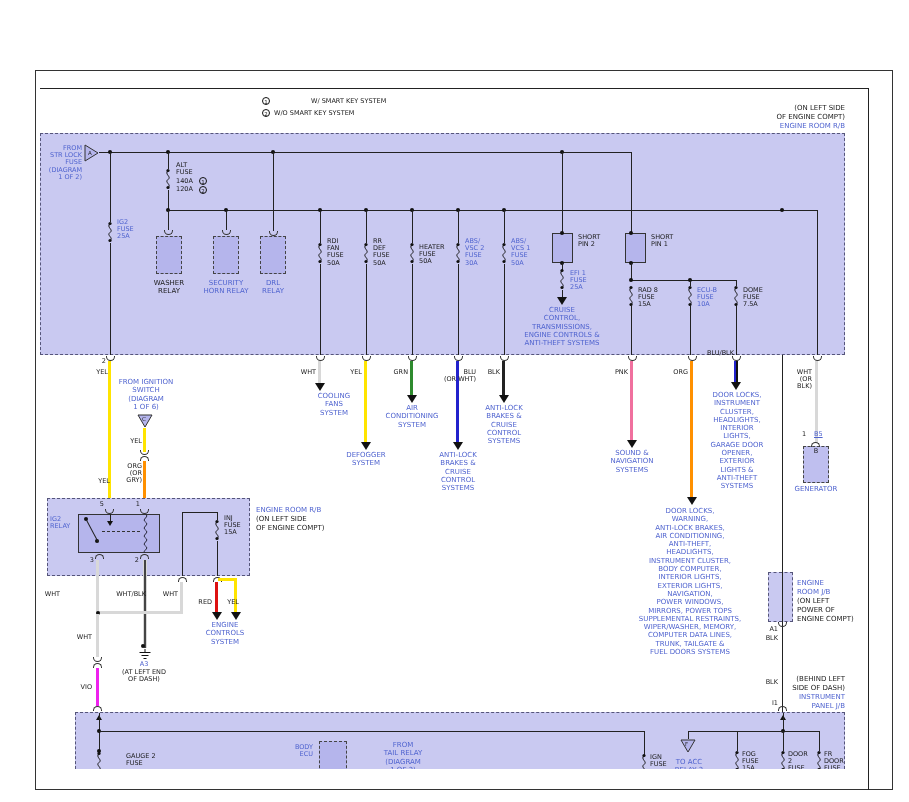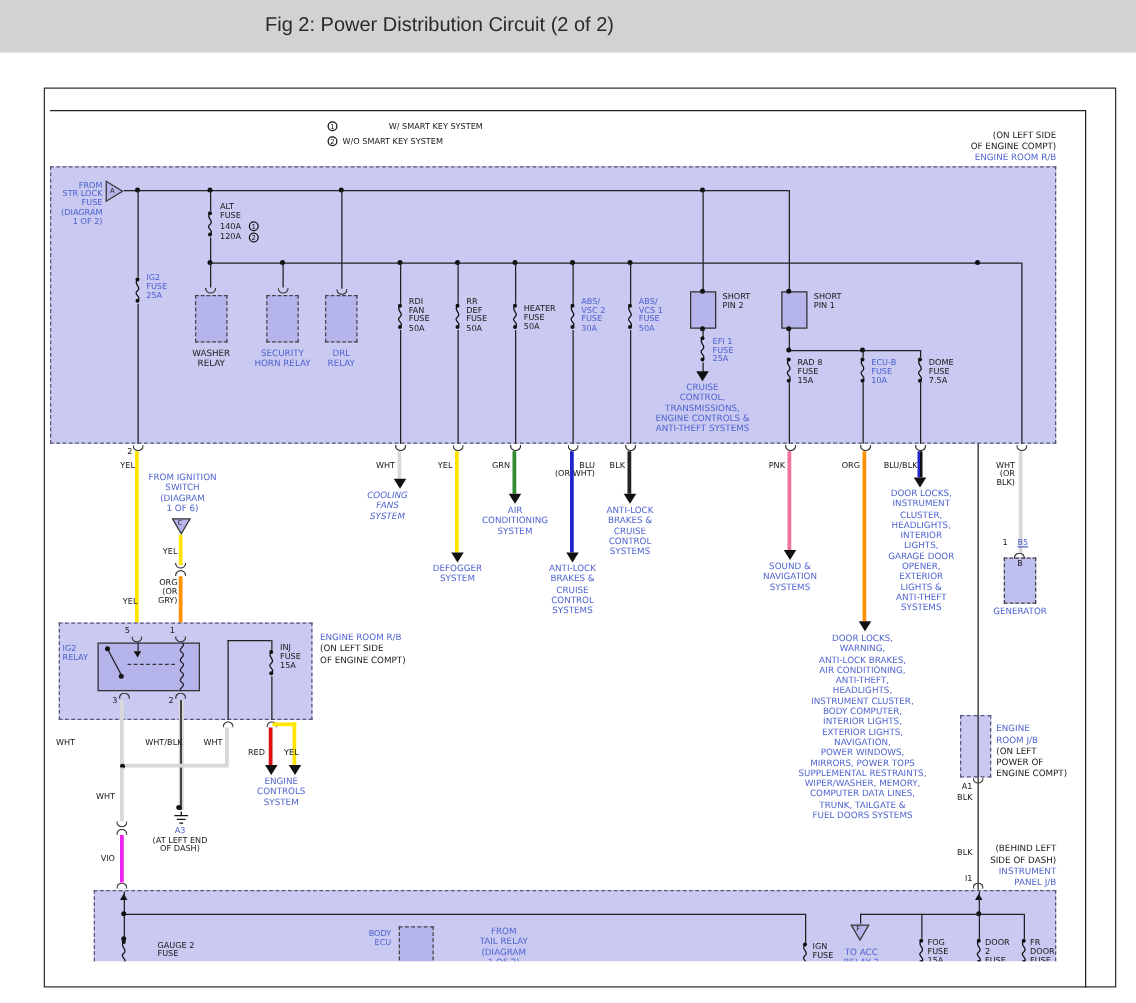--- a/index.html
+++ b/index.html
@@ -57,23 +57,20 @@
         <polygon points="1,1 1,17 14,9" fill="#b5b5ec" stroke="#333" stroke-width="1"></polygon>
       </g>
     <g id="g-tri-down">
         <polygon points="1,1 15,1 8,13" fill="#b5b5ec" stroke="#333" stroke-width="1"></polygon>
       </g>
   </defs>
 </svg>
 
 <div class="page">
 
-  <div class="titlebar">
-    <div class="title">Fig 2: Power Distribution Circuit (2 of 2)</div>
-  </div>
 
   <div class="panel"></div>
   <div class="hline" style="left:40px;top:88px;width:828px;"></div>
   <div class="vline" style="left:868px;top:88px;height:702px;"></div>
 
   <div class="circ" style="left:262px;top:97px;">1</div>
   <div class="lbl" style="left:274px;top:98px;width:120px;margin-left:37px;">W/ SMART KEY SYSTEM</div>
   <div class="circ" style="left:262px;top:109px;">2</div>
   <div class="lbl" style="left:274px;top:110px;width:120px;">W/O SMART KEY SYSTEM</div>
 
@@ -279,21 +276,21 @@
   <div class="arc-d" style="left:140px;top:456px;"></div>
   <div class="wire c-org" style="left:143px;top:461px;height:48px;"></div>
   <div class="lbl ra" style="left:118px;top:463px;width:24px;">ORG
 (OR
 GRY)</div>
 
   <div class="arc-u" style="left:316px;top:356px;"></div>
   <div class="wire c-wht" style="left:318px;top:361px;height:22px;"></div>
   <div class="arr-dn" style="left:315px;top:383px;"></div>
   <div class="lbl ra" style="left:294px;top:369px;width:22px;">WHT</div>
-  <div class="dest" style="left:284px;top:392px;width:52px;font-style:italic;">COOLING
+  <div class="dest" style="left:308px;top:392px;width:52px;">COOLING
 FANS
 SYSTEM</div>
 
   <div class="arc-u" style="left:362px;top:356px;"></div>
   <div class="wire c-yel" style="left:364px;top:361px;height:81px;"></div>
   <div class="arr-dn" style="left:361px;top:442px;"></div>
   <div class="lbl ra" style="left:340px;top:369px;width:22px;">YEL</div>
   <div class="dest" style="left:340px;top:451px;width:52px;">DEFOGGER
 SYSTEM</div>
 
@@ -353,21 +350,21 @@
 MIRRORS, POWER TOPS
 SUPPLEMENTAL RESTRAINTS,
 WIPER/WASHER, MEMORY,
 COMPUTER DATA LINES,
 TRUNK, TAILGATE &amp;
 FUEL DOORS SYSTEMS</div>
 
   <div class="arc-u" style="left:732px;top:356px;"></div>
   <div class="wire c-blublk" style="left:734px;top:361px;height:21px;"></div>
   <div class="arr-dn" style="left:731px;top:382px;"></div>
-  <div class="lbl ra" style="left:698px;top:369px;width:36px;">BLU/BLK</div>
+  <div class="lbl ra" style="left:698px;top:350px;width:36px;">BLU/BLK</div>
   <div class="dest" style="left:706px;top:391px;width:62px;">DOOR LOCKS,
 INSTRUMENT
 CLUSTER,
 HEADLIGHTS,
 INTERIOR
 LIGHTS,
 GARAGE DOOR
 OPENER,
 EXTERIOR
 LIGHTS &amp;

